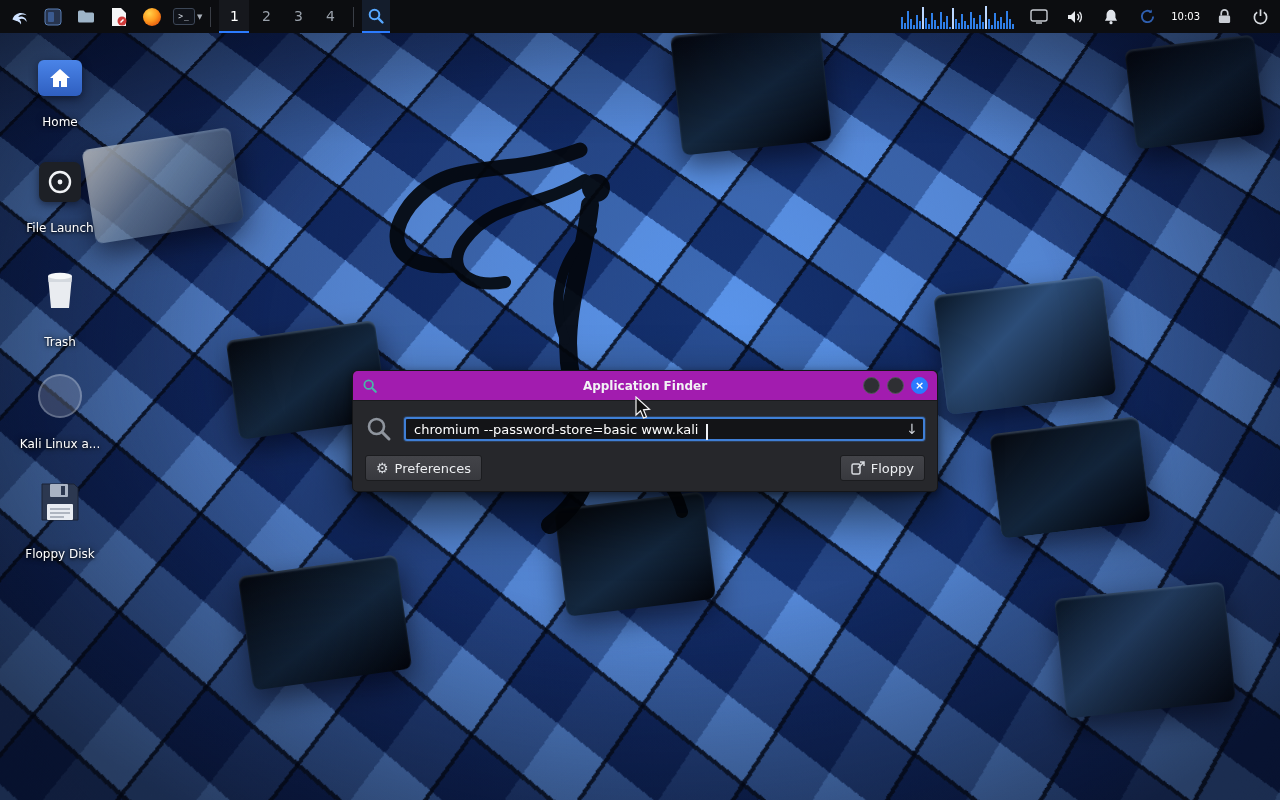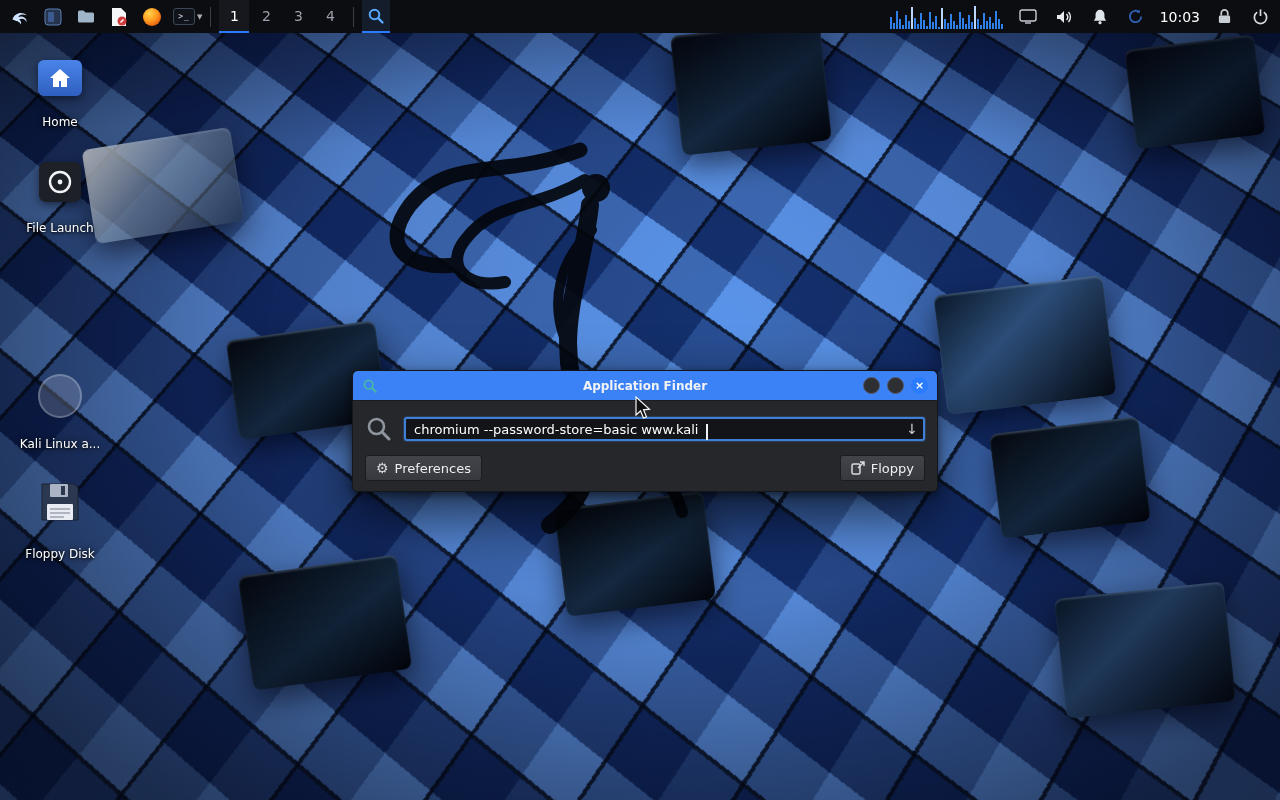--- a/index.html
+++ b/index.html
@@ -42,21 +42,21 @@
   .chev { font-size:7px; color:#aab0ba; margin-left:2px; }
   .sep { width:1px; height:20px; background:#3a3e46; margin:0 8px; }
   .ws-btn { width:30px; height:33px; display:flex; align-items:center; justify-content:center;
     color:#9aa1ab; font-size:14px; border-bottom:2px solid transparent; }
   .ws-btn.active { color:#fff; background:#16181d; border-bottom-color:#2b7bff; }
   .launcher-active { height:33px; display:flex; align-items:center; justify-content:center;
     padding:0 5px; background:#141d2c; border-bottom:2px solid #2b7bff; }
   .spacer { flex:1; }
   .pright { display:flex; align-items:center; gap:12px; }
   .spectrum { align-self:flex-end; margin-bottom:2px; }
-  .clock { color:#fff; font-size:14px; }
+  .clock { color:#fff; font-size:10px; }
   .ffx { width:18px; height:18px; border-radius:50%;
     background:radial-gradient(circle at 35% 30%, #ffd24a, #ff9a1f 45%, #e3560e 82%); }
 
   
   .dicon { position:absolute; left:14px; width:92px; z-index:10;
     display:flex; flex-direction:column; align-items:center; gap:20px; }
   .dicon .label { color:#fff; font-size:12px; text-align:center;
     text-shadow:0 1px 3px rgba(0,0,0,.95), 0 0 6px rgba(0,0,0,.7); line-height:1.1; }
   .home-badge { width:44px; height:36px; border-radius:6px;
     background:linear-gradient(#4a84e8,#2f5fc0); display:flex; align-items:center; justify-content:center;
@@ -64,21 +64,21 @@
   .fs-badge { width:42px; height:40px; border-radius:7px; background:#1d2026;
     display:flex; align-items:center; justify-content:center; box-shadow:0 3px 8px rgba(0,0,10,.5); }
   .kali-disc { width:44px; height:44px; border-radius:50%; background:rgba(205,215,230,.22);
     box-shadow:inset 0 0 0 2px rgba(230,238,248,.25); }
 
   
   .finder { position:absolute; left:352px; top:370px; width:586px; z-index:60;
     background:#26272b; border:1px solid #151619; border-radius:5px;
     box-shadow:0 22px 55px rgba(0,0,0,.65), 0 3px 10px rgba(0,0,0,.5); }
   .titlebar { height:30px; position:relative; display:flex; align-items:center; padding:0 9px;
-    background:#3b82f6; border-bottom:1px solid #1a1b1e; border-radius:5px 5px 0 0; }
+    background:#a21caf; border-bottom:1px solid #1a1b1e; border-radius:5px 5px 0 0; }
   .title { position:absolute; left:0; right:0; text-align:center; color:#f2f3f5;
     font-weight:bold; font-size:12px; pointer-events:none; }
   .tb-btns { margin-left:auto; display:flex; gap:7px; z-index:1; }
   .tb-circle { width:17px; height:17px; border-radius:50%; background:#2e2f33;
     border:1px solid #55575e; }
   .tb-close { width:17px; height:17px; border-radius:50%; background:#2b7bff; border:1px solid #2b7bff;
     color:#fff; font-size:11px; font-weight:bold; display:flex; align-items:center; justify-content:center;
     line-height:1; }
   .fbody { padding:14px 12px 10px; }
   .search-row { display:flex; align-items:center; gap:11px; }
@@ -237,20 +237,30 @@
   <div class="dicon" style="top:162px">
     <span class="fs-badge">
       <svg width="30" height="30" viewBox="0 0 30 30">
           <circle cx="15" cy="15" r="10" fill="none" stroke="#f2f4f7" stroke-width="2.4"></circle>
           <circle cx="15" cy="15" r="2.4" fill="#f2f4f7"></circle>
         </svg>
     </span>
     <span class="label">File Launch</span>
   </div>
 
+  <div class="dicon" style="top:268px">
+    <span>
+      <svg width="40" height="44" viewBox="0 0 40 44">
+          <path d="M8 8h24l-3 32H11z" fill="#e9ecf0"></path>
+          <path d="M8 8h24l-.6 6H8.6z" fill="#d4d9df"></path>
+          <ellipse cx="20" cy="8" rx="12" ry="3.2" fill="#f6f8fa"></ellipse>
+        </svg>
+    </span>
+    <span class="label">Trash</span>
+  </div>
 
   <div class="dicon" style="top:374px">
     <span class="kali-disc"></span>
     <span class="label">Kali Linux a...</span>
   </div>
 
   <div class="dicon" style="top:480px">
     <span>
       <svg width="44" height="44" viewBox="0 0 44 44">
           <path d="M4 4h32l4 4v32H4z" fill="#2c3850" stroke="#1a2335"></path>

